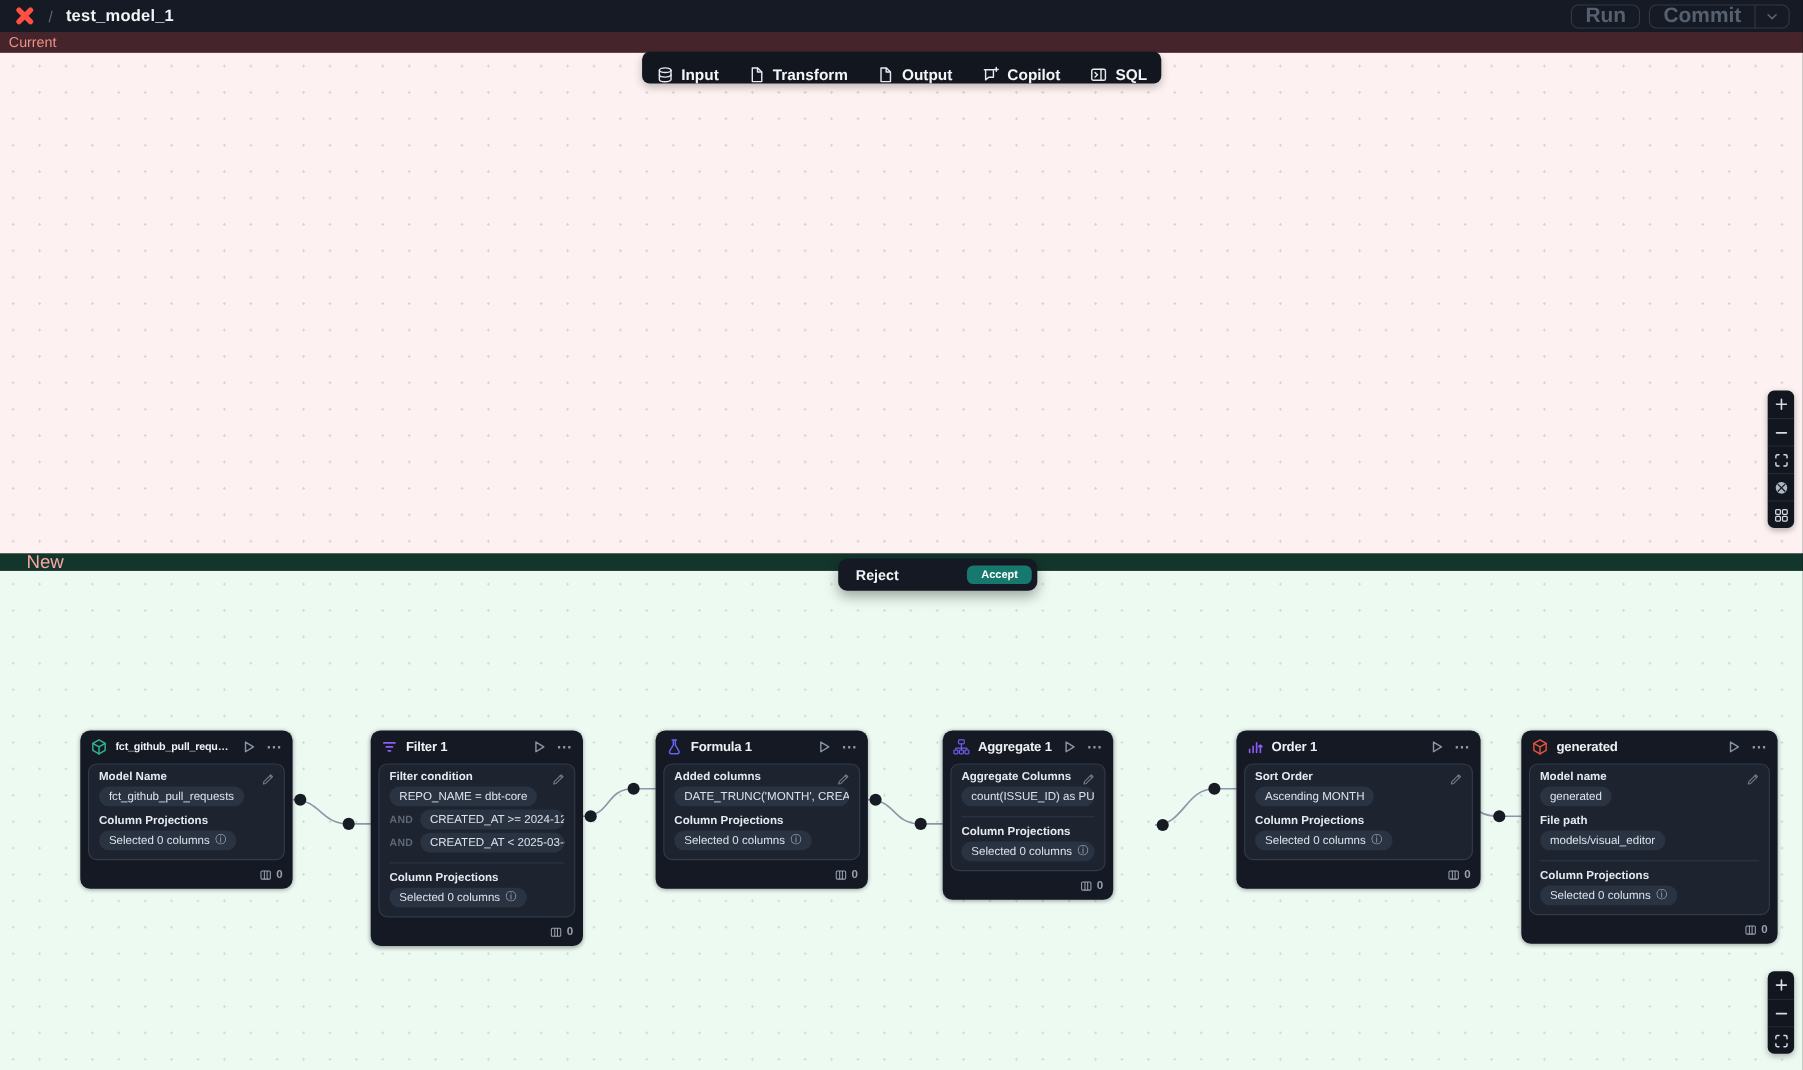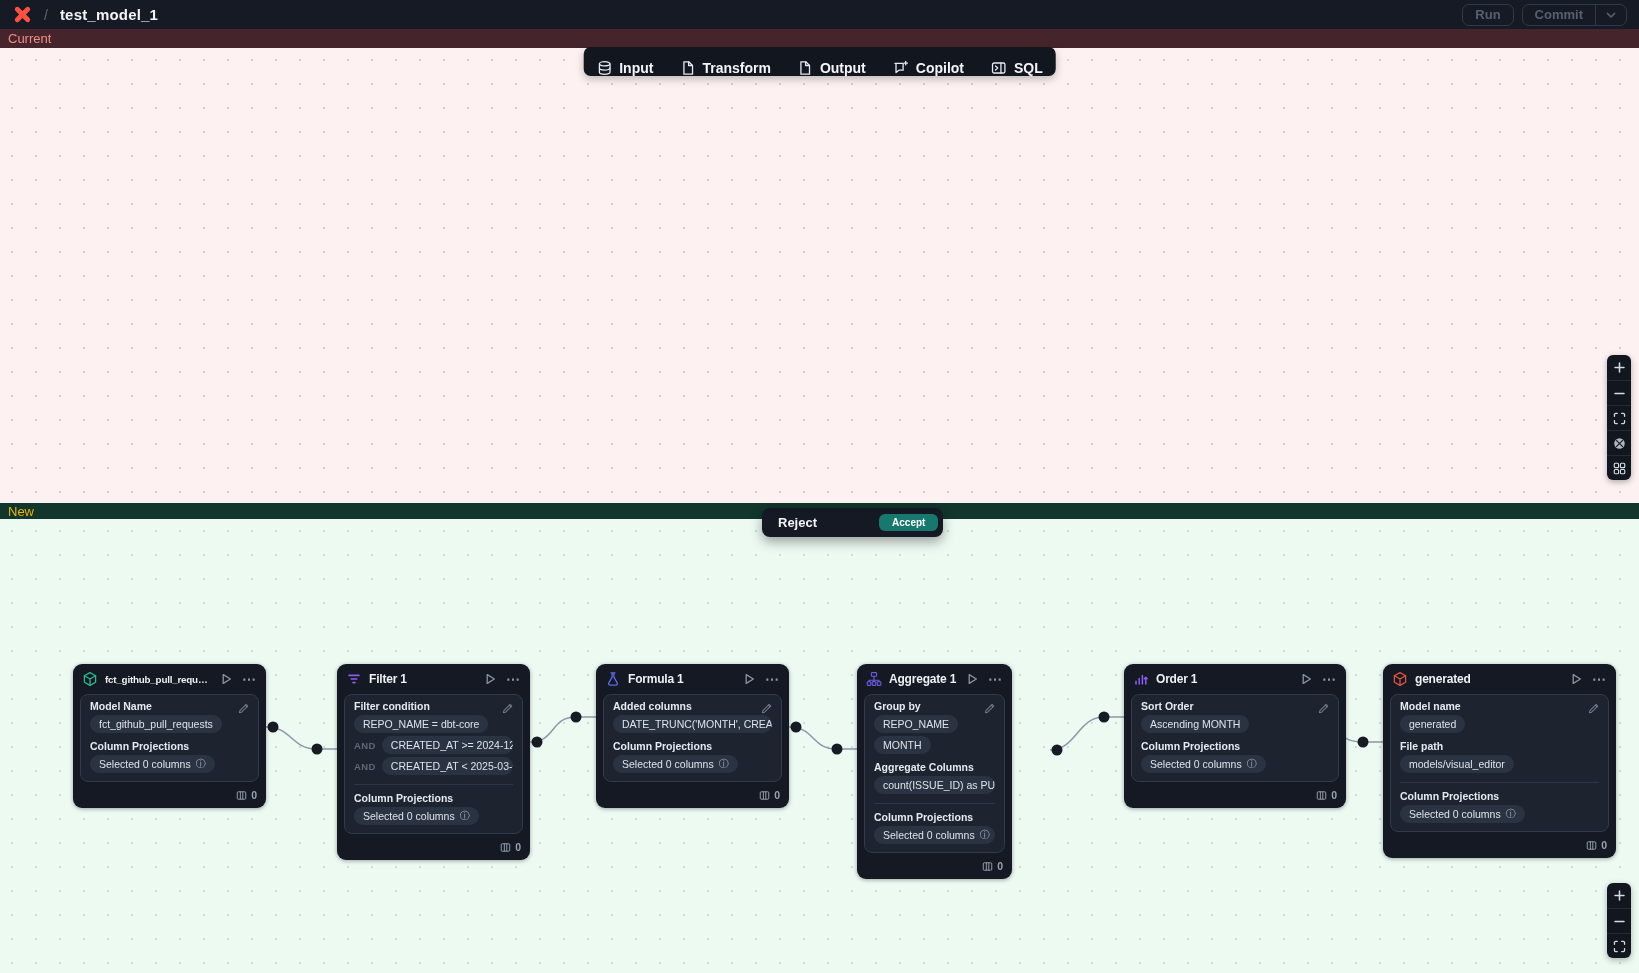--- a/index.html
+++ b/index.html
@@ -6,28 +6,28 @@
   html,body { width:1639px; height:973px; overflow:hidden; }
   body { font-family:"Liberation Sans", sans-serif; background:#0f1218; }
 
   
   .topbar { height:29px; background:#151a25; display:flex; align-items:center; padding:0 12px; }
   .logo { width:20px; height:20px; display:flex; align-items:center; justify-content:center; margin-right:12px; }
   .crumb-sep { color:#5d6675; font-size:14px; margin-right:12px; }
   .doc-title { color:#f2f4f7; font-size:15px; font-weight:700; letter-spacing:.2px; }
   .topbar-right { margin-left:auto; display:flex; gap:8px; }
   .tb-btn { display:flex; align-items:center; height:22px; border:1px solid #303949; border-radius:7px;
-            color:#57606f; font-size:13px; font-weight:600; background:transparent; padding:0 12px; }
+            color:#57606f; font-size:19px; font-weight:600; background:transparent; padding:0 12px; }
   .split { padding:0; }
   .split .seg { padding:0 12px; display:flex; align-items:center; height:100%; }
   .split .seg.caret { border-left:1px solid #303949; padding:0 7px; }
 
   
   .bar-current { height:19px; background:#45252b; color:#ef8e85; font-size:13px; display:flex; align-items:center; padding:0 8px; }
-  .bar-new { height:16px; background:#12352c; color:#eab308; font-size:13px; display:flex; align-items:center; padding:0 8px; }
+  .bar-new { height:16px; background:#12352c; color:#fca5a5; font-size:17px; display:flex; align-items:center; padding:0 24px; }
 
   
   .canvas { position:relative; width:1639px; }
   .canvas-pink { height:455px; background-color:#fdf1f1;
     background-image:radial-gradient(#e2cccc 1.1px, transparent 1.1px); background-size:24px 24px; }
   .canvas-green { height:454px; background-color:#ecfaf2;
     background-image:radial-gradient(#cbdfce 1.1px, transparent 1.1px); background-size:24px 24px; }
 
   
   .node-toolbar { position:absolute; top:-1px; left:50%; transform:translateX(-50%);
@@ -394,29 +394,20 @@
           <span class="n-menu">⋯</span>
         </div>
         <div class="node-body">
           <span class="ic pencil">
             <svg width="16" height="16" viewBox="0 0 16 16" fill="none" stroke="currentColor" stroke-width="1.3" stroke-linecap="round" stroke-linejoin="round">
               <path d="M3 13.2l.6-2.6 7.6-7.6 2 2-7.6 7.6z"></path>
               <path d="M10.2 4l2 2"></path>
             </svg>
           </span>
           <div class="sec">
-            <div class="sec-label">Group by</div>
-            <div class="prow">
-              <span class="pill">REPO_NAME</span>
-            </div>
-            <div class="prow">
-              <span class="pill">MONTH</span>
-            </div>
-          </div>
-          <div class="sec">
             <div class="sec-label">Aggregate Columns</div>
             <div class="prow">
               <span class="pill">count(ISSUE_ID) as PULL_REQUEST_…</span>
             </div>
           </div>
           <div class="sec divided">
             <div class="sec-label">Column Projections</div>
             <div class="prow">
               <span class="pill">Selected 0 columns<span class="info">ⓘ</span></span>
             </div>

